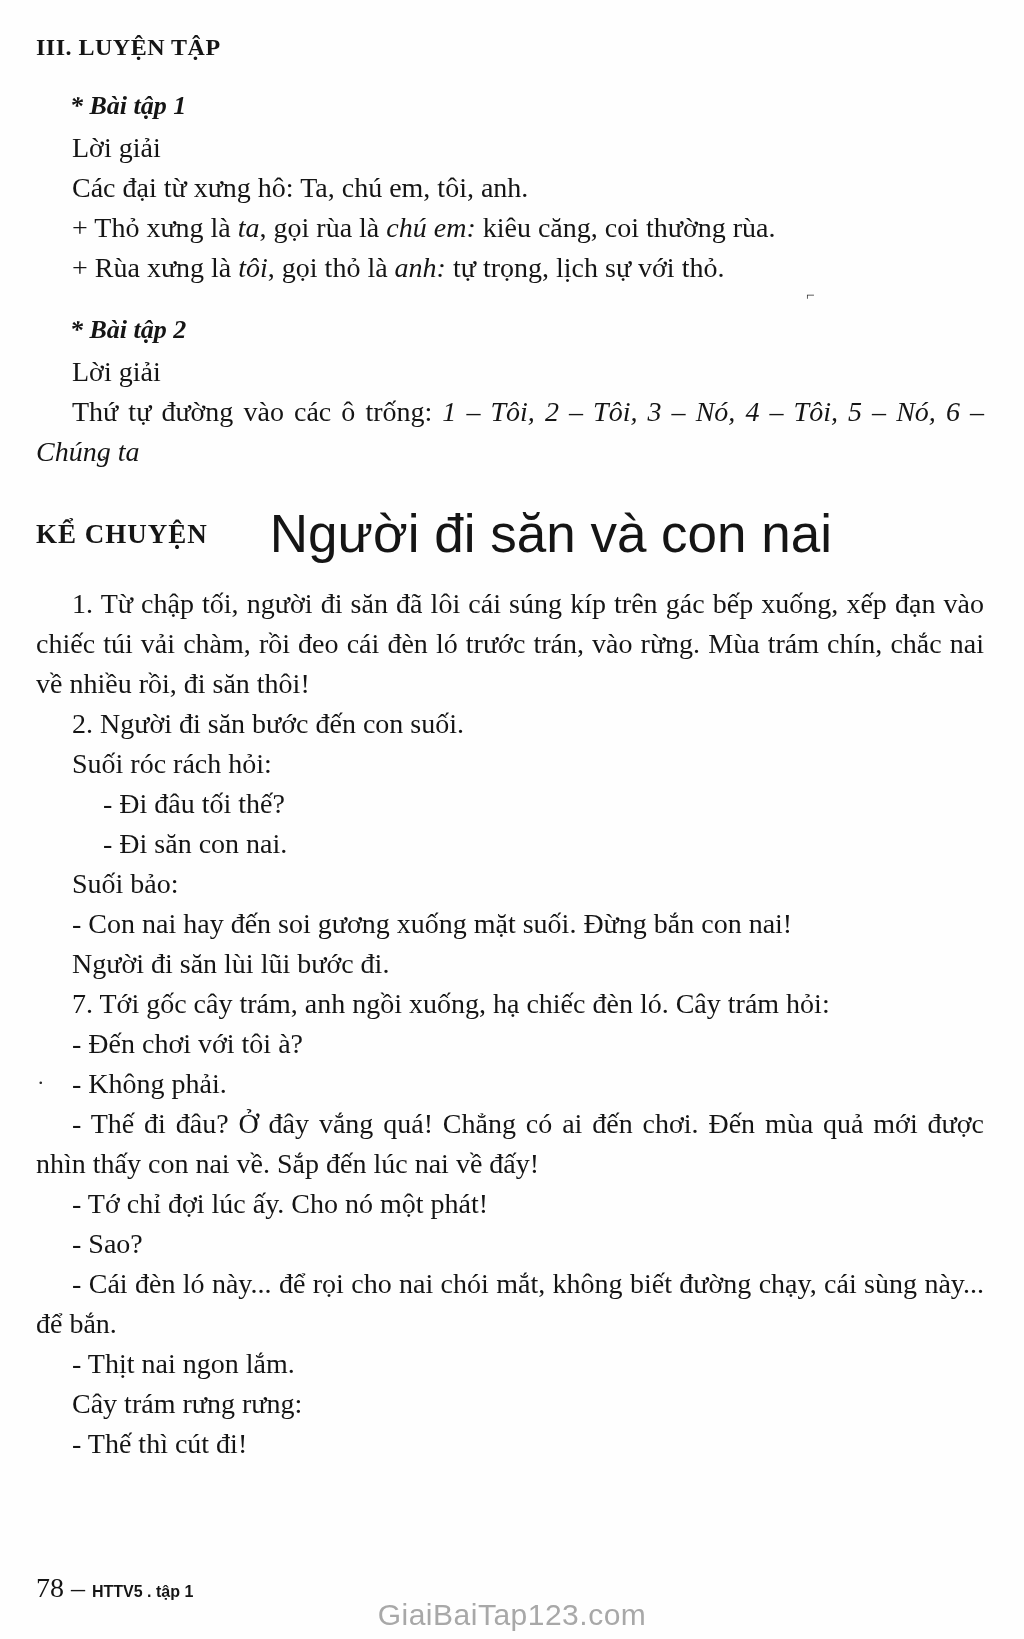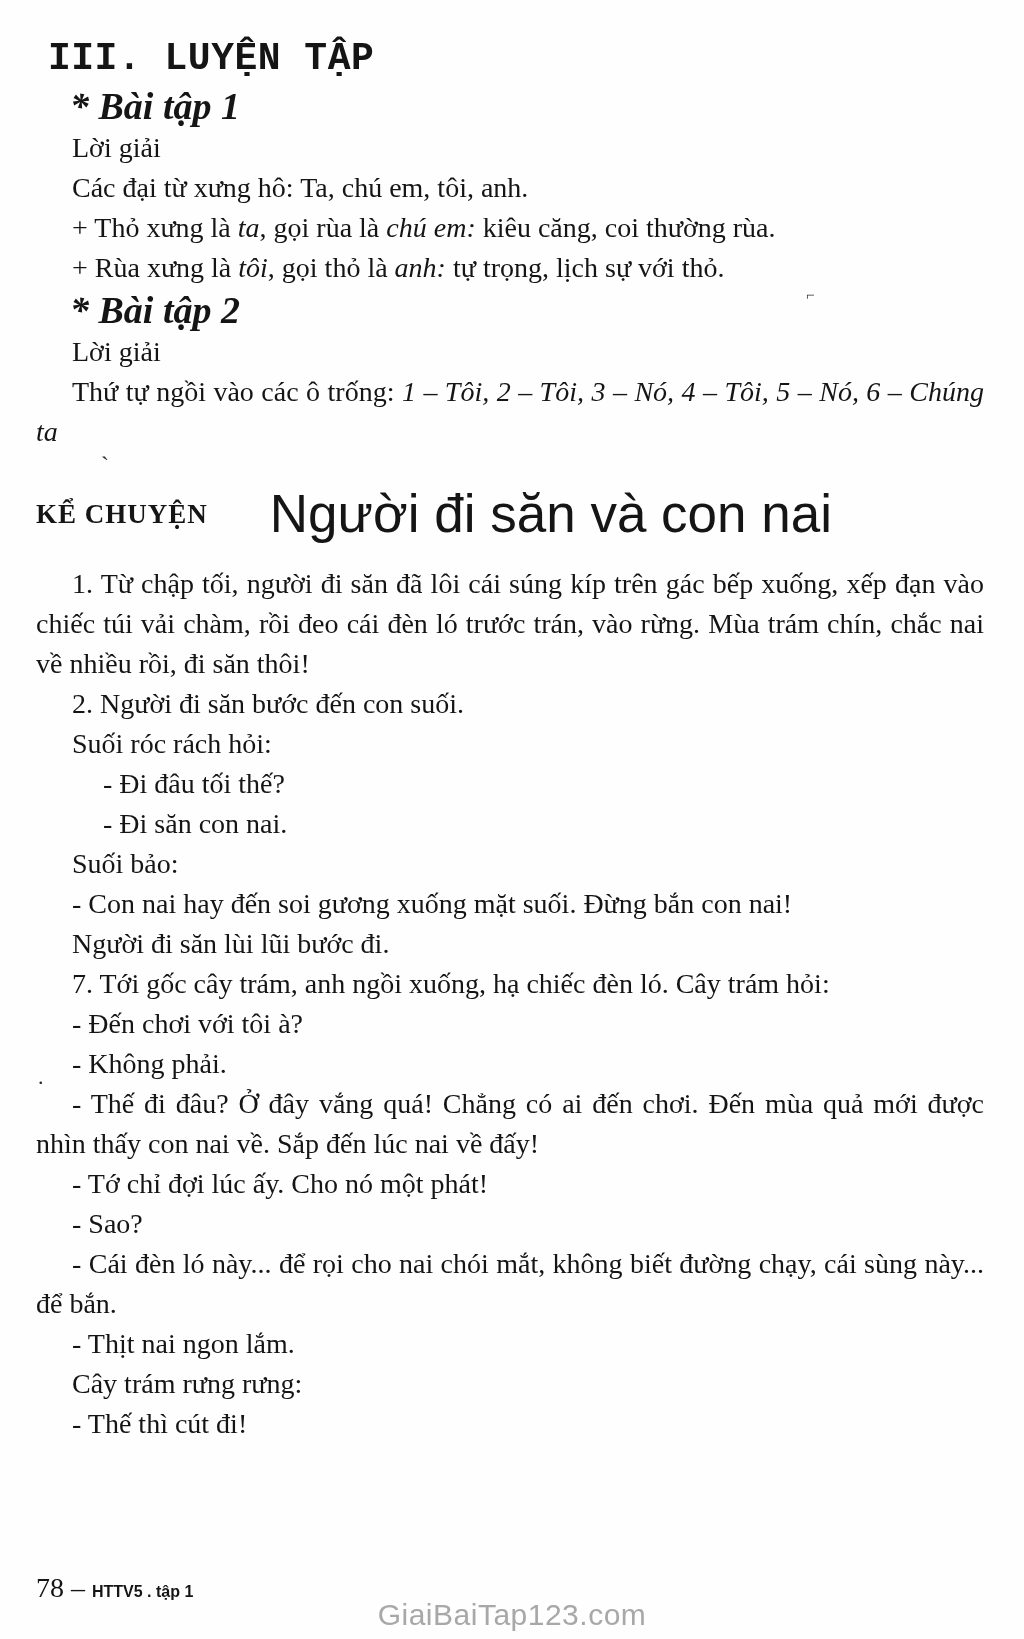--- a/index.html
+++ b/index.html
@@ -4,28 +4,28 @@
 <style>
   html, body { margin:0; padding:0; }
   body {
     width:1024px; height:1639px;
     background:#fefefe; color:#151515;
     font-family:"Liberation Serif", serif;
     position:relative; overflow:hidden;
   }
   .page { padding:30px 40px 0 36px; }
   .section-heading {
-    font-family:Liberation Mono, monospace;
-    font-weight:700; font-size:38px; line-height:34px;
-    margin:12px; letter-spacing:0.5px;
+    font-family:Liberation Serif, serif;
+    font-weight:700; font-size:24px; line-height:34px;
+    margin:0; letter-spacing:0.5px;
   }
   .ex-title {
     font-weight:700; font-style:italic;
-    font-size:38px; line-height:36px;
-    margin:4px 0 4px 0; text-indent:34px;
+    font-size:26px; line-height:36px;
+    margin:24px 0 4px 0; text-indent:34px;
   }
   .line {
     font-size:28px; line-height:40px; margin:0;
     text-align:justify; text-indent:36px;
   }
   .line.deep { text-indent:67px; }
   .it { font-style:italic; }
   .story-head { display:flex; align-items:center; margin-top:36px; }
   .kicker {
     font-weight:700; font-size:27px; letter-spacing:1px;
@@ -67,21 +67,21 @@
         <p class="line"><span>Các đại từ xưng hô: Ta, chú em, tôi, anh.</span></p>
         <p class="line"><span>+ Thỏ xưng là </span><span class="it">ta</span><span>, gọi rùa là </span><span class="it">chú em:</span><span> kiêu căng, coi thường rùa.</span></p>
         <p class="line"><span>+ Rùa xưng là </span><span class="it">tôi</span><span>, gọi thỏ là </span><span class="it">anh:</span><span> tự trọng, lịch sự với thỏ.</span></p>
       </div>
   </div>
 
   <div>
     <p class="ex-title">* Bài tập 2</p>
     <div>
         <p class="line"><span>Lời giải</span></p>
-        <p class="line"><span>Thứ tự ngồi vào các ô trống: </span><span class="it">1 – Tôi, 2 – Tôi, 3 – Nó, 4 – Tôi, 5 – Nó, 6 – Chúng ta</span></p>
+        <p class="line"><span>Thứ tự đường vào các ô trống: </span><span class="it">1 – Tôi, 2 – Tôi, 3 – Nó, 4 – Tôi, 5 – Nó, 6 – Chúng ta</span></p>
       </div>
   </div>
 
   <div class="story-head">
     <span class="kicker">KỂ CHUYỆN</span>
     <span class="story-title">Người đi săn và con nai</span>
   </div>
 
   <div class="story-lines">
       <p class="line"><span>1. Từ chập tối, người đi săn đã lôi cái súng kíp trên gác bếp xuống, xếp đạn vào chiếc túi vải chàm, rồi đeo cái đèn ló trước trán, vào rừng. Mùa trám chín, chắc nai về nhiều rồi, đi săn thôi!</span></p>

